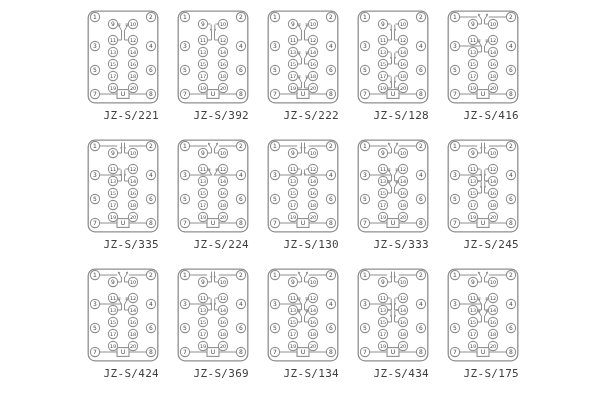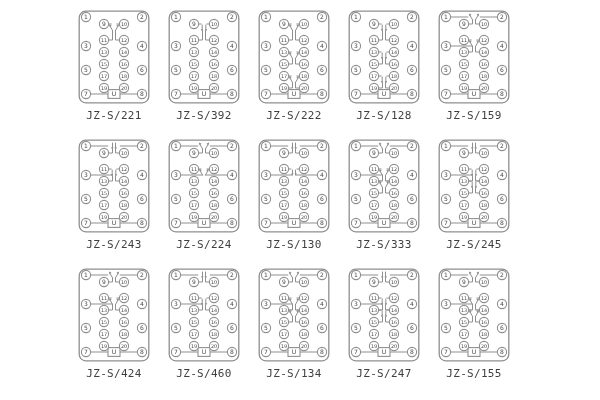--- a/index.html
+++ b/index.html
@@ -2,21 +2,21 @@
 <html><head>
 <meta charset="utf-8">
 <style>
   html,body{margin:0;padding:0}
   body{
     width:600px;height:400px;background:#ffffff;overflow:hidden;
     font-family:"DejaVu Sans",sans-serif;
   }
   .board{padding:10px 0 0 69px}
   .row{display:flex;margin-bottom:17px}
-  .cell{width:90px;display:flex;flex-direction:column;align-items:center}
+  .cell{width:90px;display:flex;flex-direction:column;align-items:flex-end}
   .socket-svg{width:72px;height:94px;display:block}
   .model-label{
     margin-top:5px;line-height:13px;
     font-family:"DejaVu Sans Mono",monospace;
     font-size:11px;letter-spacing:.3px;color:#3f3f3f;white-space:nowrap;
   }
 </style>
 </head>
 <body>
 
@@ -279,21 +279,21 @@
             <text x="46" y="31.8" text-anchor="middle" fill="#4a4a4a" font-family="&quot;DejaVu Sans&quot;,sans-serif" font-size="4.9">12</text>
             <circle cx="46" cy="42" r="4.6" fill="#ffffff" stroke="#8f8f8f" stroke-width="1.1"></circle>
             <text x="46" y="43.8" text-anchor="middle" fill="#4a4a4a" font-family="&quot;DejaVu Sans&quot;,sans-serif" font-size="4.9">14</text>
             <circle cx="46" cy="54" r="4.6" fill="#ffffff" stroke="#8f8f8f" stroke-width="1.1"></circle>
             <text x="46" y="55.8" text-anchor="middle" fill="#4a4a4a" font-family="&quot;DejaVu Sans&quot;,sans-serif" font-size="4.9">16</text>
             <circle cx="46" cy="66" r="4.6" fill="#ffffff" stroke="#8f8f8f" stroke-width="1.1"></circle>
             <text x="46" y="67.8" text-anchor="middle" fill="#4a4a4a" font-family="&quot;DejaVu Sans&quot;,sans-serif" font-size="4.9">18</text>
             <circle cx="46" cy="78" r="4.6" fill="#ffffff" stroke="#8f8f8f" stroke-width="1.1"></circle>
             <text x="46" y="79.8" text-anchor="middle" fill="#4a4a4a" font-family="&quot;DejaVu Sans&quot;,sans-serif" font-size="4.9">20</text>
           </svg></div>
-      <div class="model-label">JZ-S/159</div>
+      <div class="model-label">JZ-S/416</div>
     </div>
   </div>
 
   <div class="row">
     <div class="cell">
       <div class="socket-svg"><svg viewBox="0 0 72 94" width="72" height="94">
             <rect x="1.2" y="1.2" width="69.6" height="91.6" rx="6.5" fill="none" stroke="#8f8f8f" stroke-width="1.3"></rect>
             <path d="M12.6 84 H30 M42 84 H59.4 M12.6 7 H29.8 M30.6 14 H34.5 V9.8 M34.5 9.8 V4.0 M59.4 7 H42.2 M41.4 14 H37.5 V9.8 M37.5 9.8 V4.0 M30.6 30 H33.2 M30.6 42 H34.5 V36.5 M12.6 36 H34.5 M34.2 31 V35.4 M41.4 30 H38.8 M41.4 42 H37.5 V36.5 M37.8 31 V35.4 " fill="none" stroke="#8f8f8f" stroke-width="1" stroke-linecap="round" stroke-linejoin="round"></path>
             <polygon points="33.4,7.8999999999999995 35.6,7.8999999999999995 33.6,9.899999999999999" fill="#8f8f8f"></polygon>
             <polygon points="36.4,7.8999999999999995 38.6,7.8999999999999995 38.4,9.899999999999999" fill="#8f8f8f"></polygon>
@@ -335,21 +335,21 @@
             <text x="46" y="31.8" text-anchor="middle" fill="#4a4a4a" font-family="&quot;DejaVu Sans&quot;,sans-serif" font-size="4.9">12</text>
             <circle cx="46" cy="42" r="4.6" fill="#ffffff" stroke="#8f8f8f" stroke-width="1.1"></circle>
             <text x="46" y="43.8" text-anchor="middle" fill="#4a4a4a" font-family="&quot;DejaVu Sans&quot;,sans-serif" font-size="4.9">14</text>
             <circle cx="46" cy="54" r="4.6" fill="#ffffff" stroke="#8f8f8f" stroke-width="1.1"></circle>
             <text x="46" y="55.8" text-anchor="middle" fill="#4a4a4a" font-family="&quot;DejaVu Sans&quot;,sans-serif" font-size="4.9">16</text>
             <circle cx="46" cy="66" r="4.6" fill="#ffffff" stroke="#8f8f8f" stroke-width="1.1"></circle>
             <text x="46" y="67.8" text-anchor="middle" fill="#4a4a4a" font-family="&quot;DejaVu Sans&quot;,sans-serif" font-size="4.9">18</text>
             <circle cx="46" cy="78" r="4.6" fill="#ffffff" stroke="#8f8f8f" stroke-width="1.1"></circle>
             <text x="46" y="79.8" text-anchor="middle" fill="#4a4a4a" font-family="&quot;DejaVu Sans&quot;,sans-serif" font-size="4.9">20</text>
           </svg></div>
-      <div class="model-label">JZ-S/243</div>
+      <div class="model-label">JZ-S/335</div>
     </div>
     <div class="cell">
       <div class="socket-svg"><svg viewBox="0 0 72 94" width="72" height="94">
             <rect x="1.2" y="1.2" width="69.6" height="91.6" rx="6.5" fill="none" stroke="#8f8f8f" stroke-width="1.3"></rect>
             <path d="M12.6 84 H30 M42 84 H59.4 M12.6 7 H29.8 M30.6 14 H34.5 V9.8 M34.5 9.8 L31.4 4.4 M59.4 7 H42.2 M41.4 14 H37.5 V9.8 M37.5 9.8 L40.6 4.4 M12.6 36 H34.5 M30.6 30 H33 M34.5 36 L31.7 30.9 M59.4 36 H37.5 M41.4 30 H39 M37.5 36 L40.3 30.9 " fill="none" stroke="#8f8f8f" stroke-width="1" stroke-linecap="round" stroke-linejoin="round"></path>
             <polygon points="31,3.4000000000000004 33.4,4.6000000000000005 31.7,6.4" fill="#8f8f8f"></polygon>
             <polygon points="41,3.4000000000000004 38.6,4.6000000000000005 40.300000000000004,6.4" fill="#8f8f8f"></polygon>
             <polygon points="31.3,29.9 33.7,31.099999999999998 32,32.9" fill="#8f8f8f"></polygon>
             <polygon points="40.699999999999996,29.9 38.3,31.099999999999998 40,32.9" fill="#8f8f8f"></polygon>
             <rect x="30" y="79.6" width="12" height="8.8" fill="#ffffff" stroke="#8f8f8f" stroke-width="1.1"></rect>
@@ -660,21 +660,21 @@
             <text x="46" y="31.8" text-anchor="middle" fill="#4a4a4a" font-family="&quot;DejaVu Sans&quot;,sans-serif" font-size="4.9">12</text>
             <circle cx="46" cy="42" r="4.6" fill="#ffffff" stroke="#8f8f8f" stroke-width="1.1"></circle>
             <text x="46" y="43.8" text-anchor="middle" fill="#4a4a4a" font-family="&quot;DejaVu Sans&quot;,sans-serif" font-size="4.9">14</text>
             <circle cx="46" cy="54" r="4.6" fill="#ffffff" stroke="#8f8f8f" stroke-width="1.1"></circle>
             <text x="46" y="55.8" text-anchor="middle" fill="#4a4a4a" font-family="&quot;DejaVu Sans&quot;,sans-serif" font-size="4.9">16</text>
             <circle cx="46" cy="66" r="4.6" fill="#ffffff" stroke="#8f8f8f" stroke-width="1.1"></circle>
             <text x="46" y="67.8" text-anchor="middle" fill="#4a4a4a" font-family="&quot;DejaVu Sans&quot;,sans-serif" font-size="4.9">18</text>
             <circle cx="46" cy="78" r="4.6" fill="#ffffff" stroke="#8f8f8f" stroke-width="1.1"></circle>
             <text x="46" y="79.8" text-anchor="middle" fill="#4a4a4a" font-family="&quot;DejaVu Sans&quot;,sans-serif" font-size="4.9">20</text>
           </svg></div>
-      <div class="model-label">JZ-S/460</div>
+      <div class="model-label">JZ-S/369</div>
     </div>
     <div class="cell">
       <div class="socket-svg"><svg viewBox="0 0 72 94" width="72" height="94">
             <rect x="1.2" y="1.2" width="69.6" height="91.6" rx="6.5" fill="none" stroke="#8f8f8f" stroke-width="1.3"></rect>
             <path d="M12.6 84 H30 M42 84 H59.4 M12.6 7 H29.8 M30.6 14 H34.5 V9.8 M34.5 9.8 L31.4 4.4 M59.4 7 H42.2 M41.4 14 H37.5 V9.8 M37.5 9.8 L40.6 4.4 M30.6 30 H33.2 M30.6 42 H34.5 V36.5 M12.6 36 H34.5 M34.5 36.5 L31.6 31.2 M41.4 30 H38.8 M41.4 42 H37.5 V36.5 M37.5 36.5 L40.4 31.2 M30.6 42 H33.2 M30.6 54 H34.5 V48.5 M34.5 48.5 L31.6 43.2 M41.4 42 H38.8 M41.4 54 H37.5 V48.5 M37.5 48.5 L40.4 43.2 " fill="none" stroke="#8f8f8f" stroke-width="1" stroke-linecap="round" stroke-linejoin="round"></path>
             <polygon points="31,3.4000000000000004 33.4,4.6000000000000005 31.7,6.4" fill="#8f8f8f"></polygon>
             <polygon points="41,3.4000000000000004 38.6,4.6000000000000005 40.300000000000004,6.4" fill="#8f8f8f"></polygon>
             <polygon points="31.200000000000003,30.2 33.6,31.4 31.900000000000002,33.2" fill="#8f8f8f"></polygon>
             <polygon points="40.8,30.2 38.4,31.4 40.1,33.2" fill="#8f8f8f"></polygon>
             <polygon points="31.200000000000003,42.2 33.6,43.400000000000006 31.900000000000002,45.2" fill="#8f8f8f"></polygon>
@@ -770,21 +770,21 @@
             <text x="46" y="31.8" text-anchor="middle" fill="#4a4a4a" font-family="&quot;DejaVu Sans&quot;,sans-serif" font-size="4.9">12</text>
             <circle cx="46" cy="42" r="4.6" fill="#ffffff" stroke="#8f8f8f" stroke-width="1.1"></circle>
             <text x="46" y="43.8" text-anchor="middle" fill="#4a4a4a" font-family="&quot;DejaVu Sans&quot;,sans-serif" font-size="4.9">14</text>
             <circle cx="46" cy="54" r="4.6" fill="#ffffff" stroke="#8f8f8f" stroke-width="1.1"></circle>
             <text x="46" y="55.8" text-anchor="middle" fill="#4a4a4a" font-family="&quot;DejaVu Sans&quot;,sans-serif" font-size="4.9">16</text>
             <circle cx="46" cy="66" r="4.6" fill="#ffffff" stroke="#8f8f8f" stroke-width="1.1"></circle>
             <text x="46" y="67.8" text-anchor="middle" fill="#4a4a4a" font-family="&quot;DejaVu Sans&quot;,sans-serif" font-size="4.9">18</text>
             <circle cx="46" cy="78" r="4.6" fill="#ffffff" stroke="#8f8f8f" stroke-width="1.1"></circle>
             <text x="46" y="79.8" text-anchor="middle" fill="#4a4a4a" font-family="&quot;DejaVu Sans&quot;,sans-serif" font-size="4.9">20</text>
           </svg></div>
-      <div class="model-label">JZ-S/247</div>
+      <div class="model-label">JZ-S/434</div>
     </div>
     <div class="cell">
       <div class="socket-svg"><svg viewBox="0 0 72 94" width="72" height="94">
             <rect x="1.2" y="1.2" width="69.6" height="91.6" rx="6.5" fill="none" stroke="#8f8f8f" stroke-width="1.3"></rect>
             <path d="M12.6 84 H30 M42 84 H59.4 M12.6 7 H29.8 M30.6 14 H34.5 V9.8 M34.5 9.8 L31.4 4.4 M59.4 7 H42.2 M41.4 14 H37.5 V9.8 M37.5 9.8 L40.6 4.4 M30.6 30 H33.2 M30.6 42 H34.5 V36.5 M12.6 36 H34.5 M34.5 36.5 L31.6 31.2 M41.4 30 H38.8 M41.4 42 H37.5 V36.5 M37.5 36.5 L40.4 31.2 M30.6 42 H33.2 M30.6 54 H34.5 V48.5 M34.5 48.5 L31.6 43.2 M41.4 42 H38.8 M41.4 54 H37.5 V48.5 M37.5 48.5 L40.4 43.2 " fill="none" stroke="#8f8f8f" stroke-width="1" stroke-linecap="round" stroke-linejoin="round"></path>
             <polygon points="31,3.4000000000000004 33.4,4.6000000000000005 31.7,6.4" fill="#8f8f8f"></polygon>
             <polygon points="41,3.4000000000000004 38.6,4.6000000000000005 40.300000000000004,6.4" fill="#8f8f8f"></polygon>
             <polygon points="31.200000000000003,30.2 33.6,31.4 31.900000000000002,33.2" fill="#8f8f8f"></polygon>
             <polygon points="40.8,30.2 38.4,31.4 40.1,33.2" fill="#8f8f8f"></polygon>
             <polygon points="31.200000000000003,42.2 33.6,43.400000000000006 31.900000000000002,45.2" fill="#8f8f8f"></polygon>
@@ -825,17 +825,17 @@
             <text x="46" y="31.8" text-anchor="middle" fill="#4a4a4a" font-family="&quot;DejaVu Sans&quot;,sans-serif" font-size="4.9">12</text>
             <circle cx="46" cy="42" r="4.6" fill="#ffffff" stroke="#8f8f8f" stroke-width="1.1"></circle>
             <text x="46" y="43.8" text-anchor="middle" fill="#4a4a4a" font-family="&quot;DejaVu Sans&quot;,sans-serif" font-size="4.9">14</text>
             <circle cx="46" cy="54" r="4.6" fill="#ffffff" stroke="#8f8f8f" stroke-width="1.1"></circle>
             <text x="46" y="55.8" text-anchor="middle" fill="#4a4a4a" font-family="&quot;DejaVu Sans&quot;,sans-serif" font-size="4.9">16</text>
             <circle cx="46" cy="66" r="4.6" fill="#ffffff" stroke="#8f8f8f" stroke-width="1.1"></circle>
             <text x="46" y="67.8" text-anchor="middle" fill="#4a4a4a" font-family="&quot;DejaVu Sans&quot;,sans-serif" font-size="4.9">18</text>
             <circle cx="46" cy="78" r="4.6" fill="#ffffff" stroke="#8f8f8f" stroke-width="1.1"></circle>
             <text x="46" y="79.8" text-anchor="middle" fill="#4a4a4a" font-family="&quot;DejaVu Sans&quot;,sans-serif" font-size="4.9">20</text>
           </svg></div>
-      <div class="model-label">JZ-S/155</div>
+      <div class="model-label">JZ-S/175</div>
     </div>
   </div>
 
 </div>
 
 </body></html>

